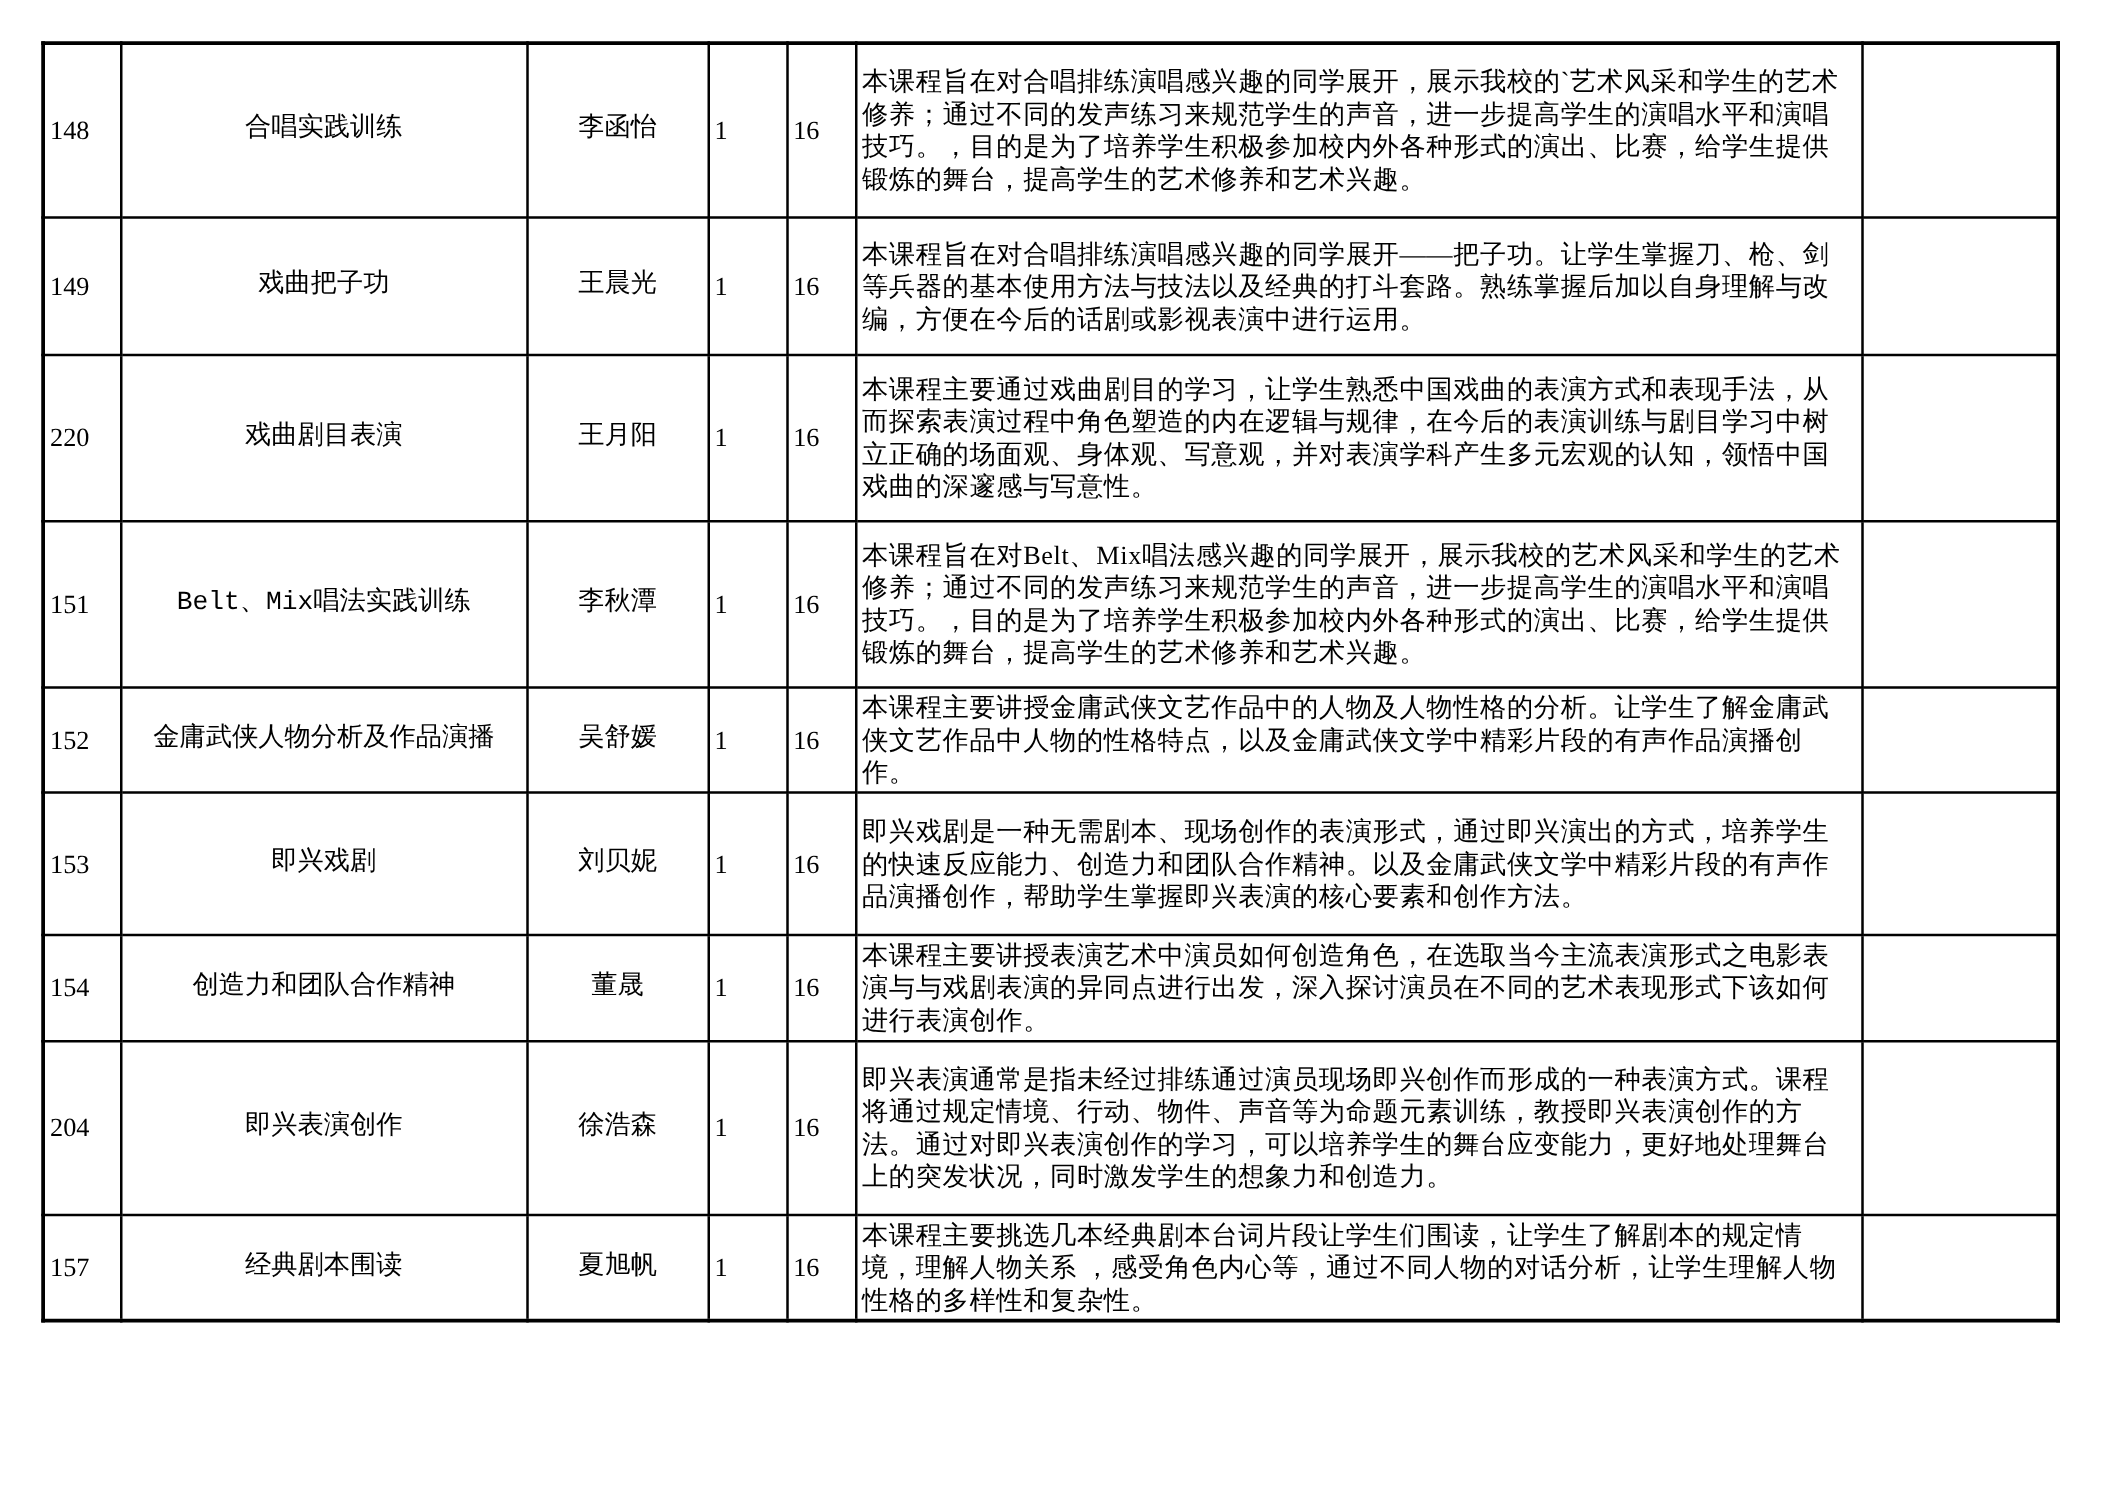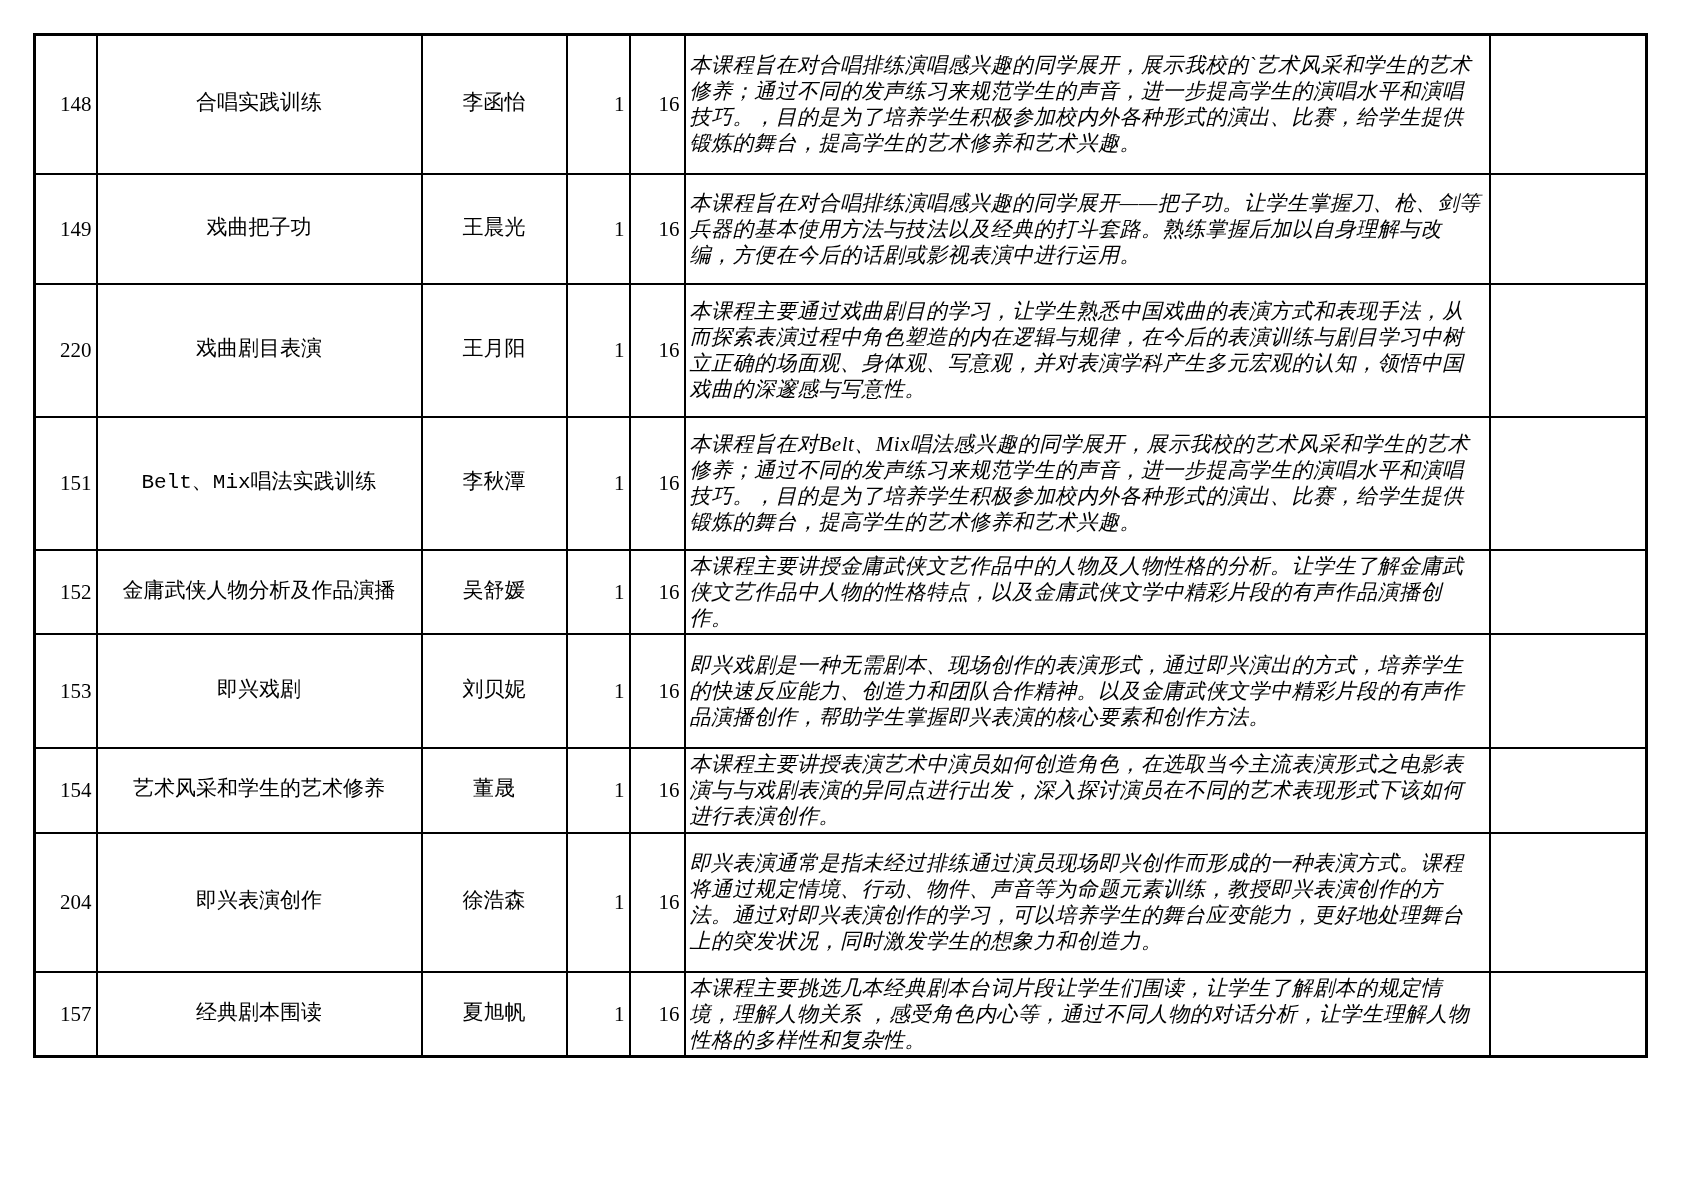--- a/index.html
+++ b/index.html
@@ -32,32 +32,31 @@
     font-size: 21px;
     line-height: 26px;
     vertical-align: middle;
     overflow: hidden;
     padding: 2px 4px;
   }
   table.course-table {
     border: 3px solid #000000;
   }
   td.c-id, td.c-credit, td.c-hours, td.c-flag {
-    text-align: right;
+    text-align: left;
     font-family: "Liberation Serif", "DejaVu Serif", serif;
   }
   td.c-name, td.c-teacher {
     text-align: center;
     font-family: Liberation Mono, monospace;
   }
   td.c-desc {
     text-align: left;
     padding: 3px 6px 3px 7px;
     letter-spacing: 0.5px;
-    font-style: italic;
   }
 </style>
 </head>
 <body>
 
 <div class="sheet">
   <table class="course-table">
     <colgroup>
       <col style="width:62px">
       <col style="width:325px">
@@ -117,21 +116,21 @@
     <td class="c-id">153</td>
     <td class="c-name">即兴戏剧</td>
     <td class="c-teacher">刘贝妮</td>
     <td class="c-credit">1</td>
     <td class="c-hours">16</td>
     <td class="c-desc">即兴戏剧是一种无需剧本、现场创作的表演形式，通过即兴演出的方式，培养学生的快速反应能力、创造力和团队合作精神。以及金庸武侠文学中精彩片段的有声作品演播创作，帮助学生掌握即兴表演的核心要素和创作方法。</td>
     <td class="c-flag"></td>
   </tr>
         <tr style="height: 85px;">
     <td class="c-id">154</td>
-    <td class="c-name">艺术风采和学生的艺术修养</td>
+    <td class="c-name">创造力和团队合作精神</td>
     <td class="c-teacher">董晟</td>
     <td class="c-credit">1</td>
     <td class="c-hours">16</td>
     <td class="c-desc">本课程主要讲授表演艺术中演员如何创造角色，在选取当今主流表演形式之电影表演与与戏剧表演的异同点进行出发，深入探讨演员在不同的艺术表现形式下该如何进行表演创作。</td>
     <td class="c-flag"></td>
   </tr>
         <tr style="height: 139px;">
     <td class="c-id">204</td>
     <td class="c-name">即兴表演创作</td>
     <td class="c-teacher">徐浩森</td>

